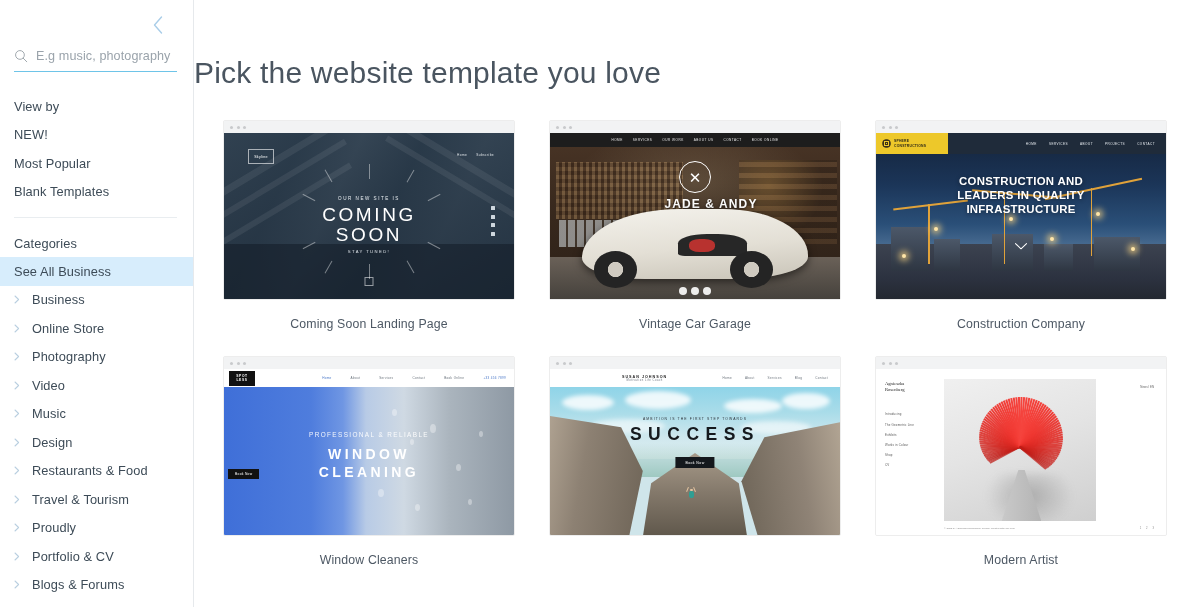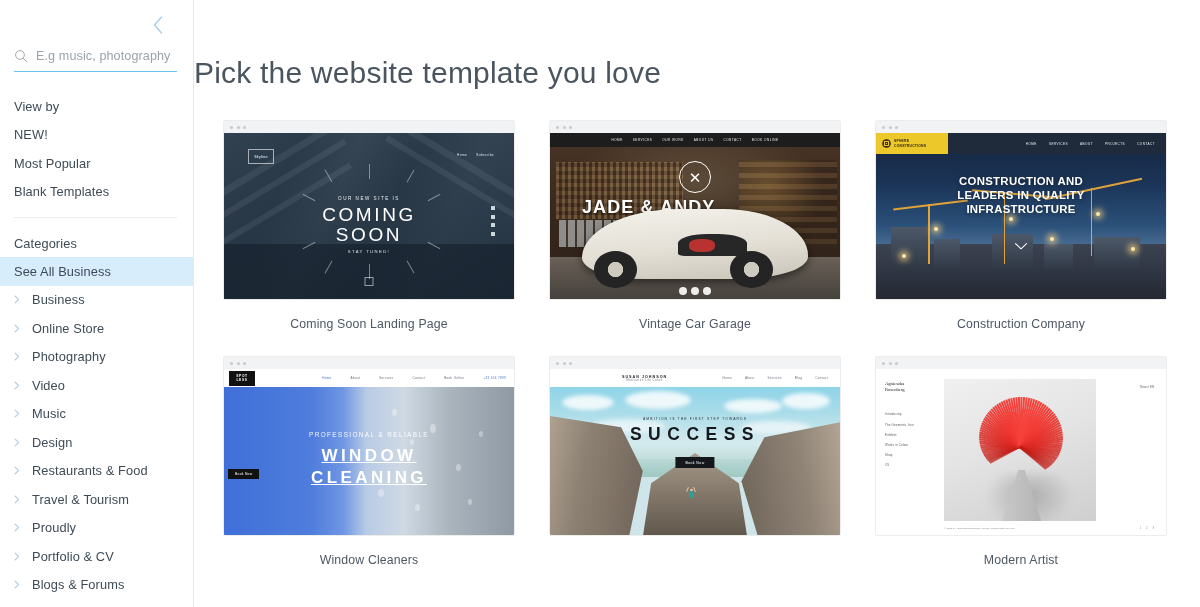--- a/index.html
+++ b/index.html
@@ -192,22 +192,22 @@
   }
   .t2 .floor { position:absolute; left:0; right:0; bottom:0; height:26%;
     background:linear-gradient(180deg,#6a6158,#44403b); }
   .t2 .topbar { position:absolute; left:0; right:0; top:0; height:14px; background:#1d1d1d;
     display:flex; align-items:center; justify-content:center; gap:10px; }
   .t2 .topbar span { font-size:3.1px; color:#e7e7e7; letter-spacing:.5px; }
   .t2 .badge { position:absolute; left:50%; top:28px; transform:translateX(-50%);
     width:32px; height:32px; border-radius:50%; border:1.2px solid #fff;
     display:flex; align-items:center; justify-content:center; }
   .t2 .badge .x { color:#fff; font-size:15px; line-height:1; }
-  .t2 .tt { position:absolute; left:0; right:0; top:64px; text-align:left;
-    font-size:18px; color:#fff; letter-spacing:1.1px; font-weight:700;
+  .t2 .tt { position:absolute; left:0; right:0; top:64px; text-align:center;
+    font-size:12px; color:#fff; letter-spacing:1.1px; font-weight:700;
     text-shadow:0 1px 3px rgba(0,0,0,.6);padding-left:32px; }
   .t2 .st { position:absolute; left:0; right:0; top:79px; text-align:center;
     font-size:4.3px; color:#f0ece6; letter-spacing:1.5px; }
   .t2 .car { position:absolute; left:11%; bottom:13%; width:78%; height:42%;
     background:linear-gradient(175deg,#f4f2ec 0%,#e3dfd5 55%,#c9c4b8 100%);
     border-radius:46% 40% 34% 30% / 74% 70% 34% 32%;
     box-shadow:0 3px 9px rgba(0,0,0,.55);
   }
   .t2 .cockpit { position:absolute; left:44%; bottom:27%; width:24%; height:13%;
     background:#272727; border-radius:42% 42% 10% 10%; }
@@ -254,21 +254,21 @@
   .t4 .topnav { margin-left:auto; display:flex; gap:19px; padding-right:8px; align-items:center; }
   .t4 .topnav span { font-size:3.1px; color:#6a737c; letter-spacing:.3px; }
   .t4 .topnav span.act { color:#4a78c8; }
   .t4 .topnav span.ph { color:#4a78c8; }
   .t4 .bg { position:absolute; left:0; right:0; top:18px; bottom:0;
     background:linear-gradient(90deg,#3f6fd8 0%,#4f7ddd 30%,#6f96e3 41%,#b8cbe6 49%,#cfd9e3 62%,#aab4bd 78%,#8e99a4 100%); }
   .t4 .drip { position:absolute; border-radius:50%; background:rgba(255,255,255,.35); }
   .t4 .pre { position:absolute; left:0; right:0; top:62px; text-align:center;
     font-size:6.4px; letter-spacing:1.4px; color:rgba(255,255,255,.93); }
   .t4 .h1 { position:absolute; left:0; right:0; top:76px; text-align:center;
-    font-size:17px; line-height:1.32; letter-spacing:3.4px; color:#fff; font-weight:700;text-decoration:underline; }
+    font-size:14px; line-height:1.32; letter-spacing:3.4px; color:#fff; font-weight:700; }
   .t4 .btn { position:absolute; left:4px; top:100px; background:#111; color:#fff;
     font-size:3.3px; padding:3px 7px; letter-spacing:.3px; }
 
   
   .t5 { position:absolute; inset:0; background:#cfe5ea; }
   .t5 .topbar { position:absolute; left:0; right:0; top:0; height:18px; background:#fff;
     display:flex; align-items:center; }
   .t5 .brand { margin-left:72px; text-align:center; }
   .t5 .brand b { display:block; font-size:3.7px; letter-spacing:1px; color:#1c1c1c; font-weight:700; }
   .t5 .brand i { display:block; font-size:2.7px; letter-spacing:.5px; color:#6e7680; font-style:normal; }

